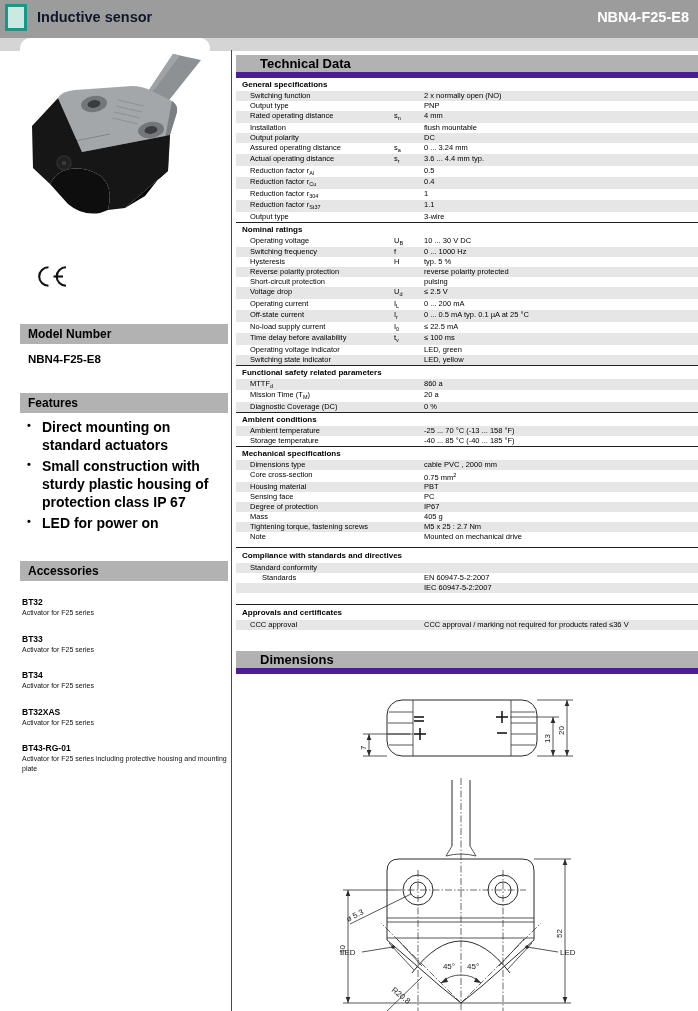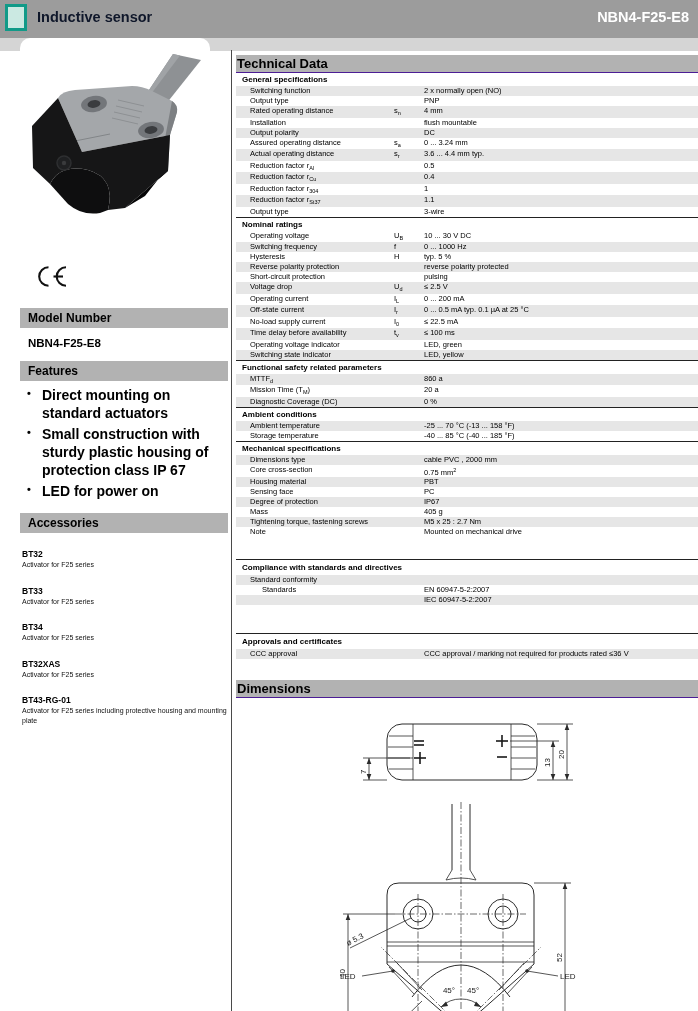--- a/index.html
+++ b/index.html
@@ -11,36 +11,36 @@
   .brandbox{position:absolute;left:5px;top:4px;width:22px;height:27px;background:var(--accent_teal_fill,#cbe9e2);border:3px solid var(--accent_teal,#119a88);box-sizing:border-box;}
   .topbar-title{position:absolute;left:37px;top:9px;font-size:14.5px;font-weight:bold;color:#0f172a;}
   .topbar-model{position:absolute;right:9px;top:9px;font-size:14.5px;font-weight:bold;color:#fff;}
   .substrip{position:absolute;left:0;top:38px;width:698px;height:13px;background:var(--strip_gray,#d5d5d5);}
   .divider-v{position:absolute;left:231px;top:50px;width:1px;height:961px;background:#4a4a4a;}
 
   
   .left{position:absolute;left:20px;top:38px;width:208px;}
   .photo-card{position:relative;width:190px;height:202px;background:#fff;border-radius:10px 10px 0 0;}
   .ce-wrap{margin:24px 0 0 13px;height:34px;}
-  .secbar{background:var(--bar_gray,#b2b2b2);height:20px;line-height:20px;font-size:12px;font-weight:bold;padding-left:8px;margin-top:10px;}
+  .secbar{background:var(--bar_gray,#b2b2b2);height:20px;line-height:20px;font-size:12px;font-weight:bold;padding-left:8px;margin-top:26px;}
   .model-no{font-size:11.5px;font-weight:bold;padding:9px 0 2px 8px;}
   .features{list-style:none;margin:6px 0 2px 0;padding:0;}
   .features li{position:relative;padding:0 0 3px 22px;font-size:14px;font-weight:bold;line-height:1.28;}
   .features li::before{content:"\2022";position:absolute;left:7px;top:-1px;font-size:11px;}
   .acc-item{padding-left:2px;}
   .acc-name{font-size:8.5px;font-weight:bold;margin-top:16px;}
   .acc-desc{font-size:7px;line-height:1.35;margin-top:1px;color:#111;}
 
   
   .right{position:absolute;left:236px;top:0;width:462px;}
-  .mainbar{margin-top:55px;background:var(--bar_gray,#b2b2b2);height:17px;line-height:17px;font-weight:bold;font-size:13px;padding-left:1px;border-bottom:1px solid #4c1d95;}
+  .mainbar{margin-top:55px;background:var(--bar_gray,#b2b2b2);height:17px;line-height:17px;font-weight:bold;font-size:13px;padding-left:24px;border-bottom:6px solid #4c1d95;}
   .mainbar.dims{margin-top:15px;}
   .t-sec{font-size:8px;font-weight:bold;padding:2px 0 2px 6px;background:#fff;}
   .t-sec.bordered{border-top:1px solid #222;}
-  .t-sec.loose{margin-top:22px;padding-top:3px;padding-bottom:3px;}
+  .t-sec.loose{margin-top:5px;padding-top:3px;padding-bottom:3px;}
   .gap6{height:6px;}
   .t-row{display:flex;font-size:7.5px;line-height:10px;}
   .t-row.shaded{background:var(--row_gray,#e6e6e6);}
   .t-label{width:158px;box-sizing:border-box;padding-left:14px;flex:0 0 auto;}
   .t-label.ind2{padding-left:26px;}
   .t-sym{width:30px;flex:0 0 auto;}
   .t-val{flex:1;}
   sub{font-size:5.5px;vertical-align:-1.5px;}
   sup{font-size:5.5px;vertical-align:2.5px;}
 

